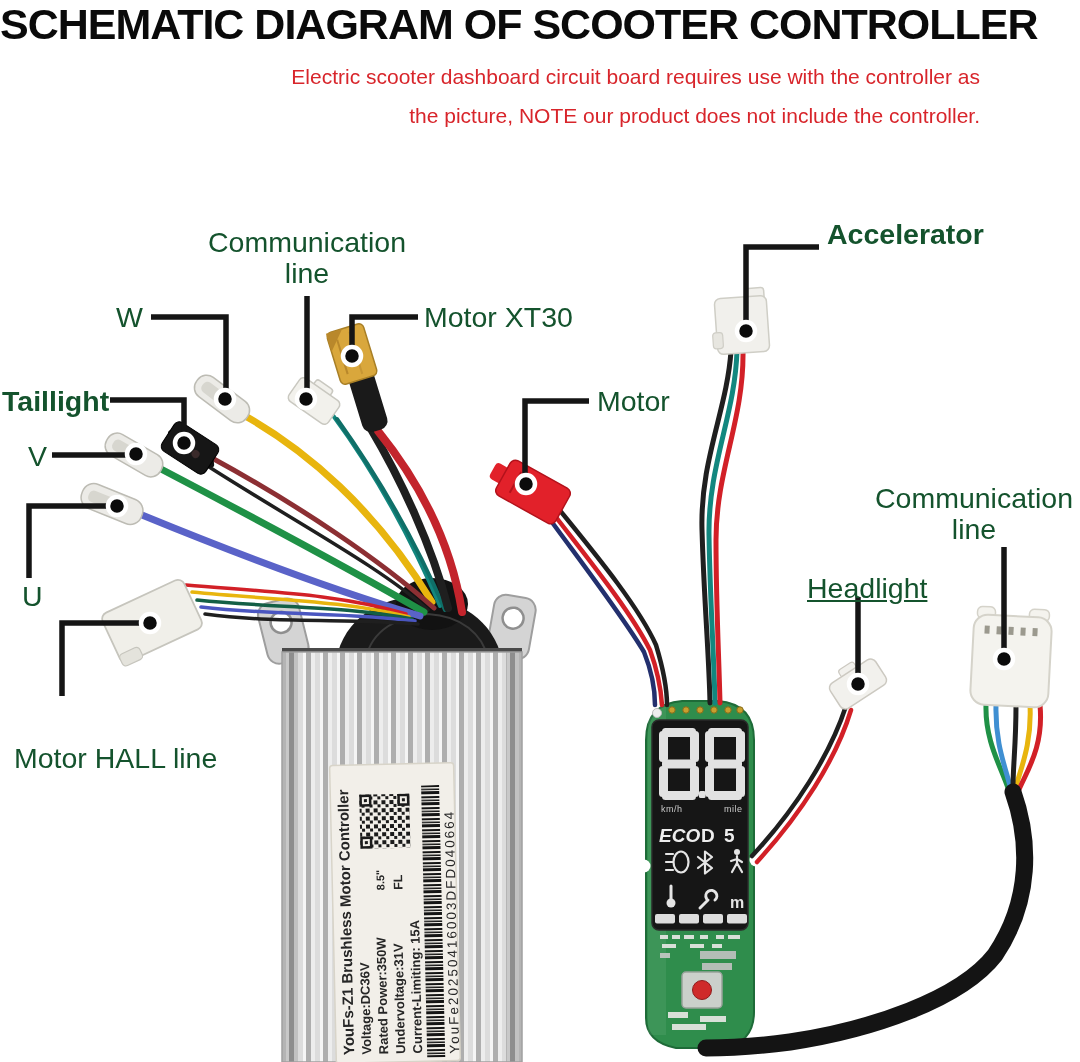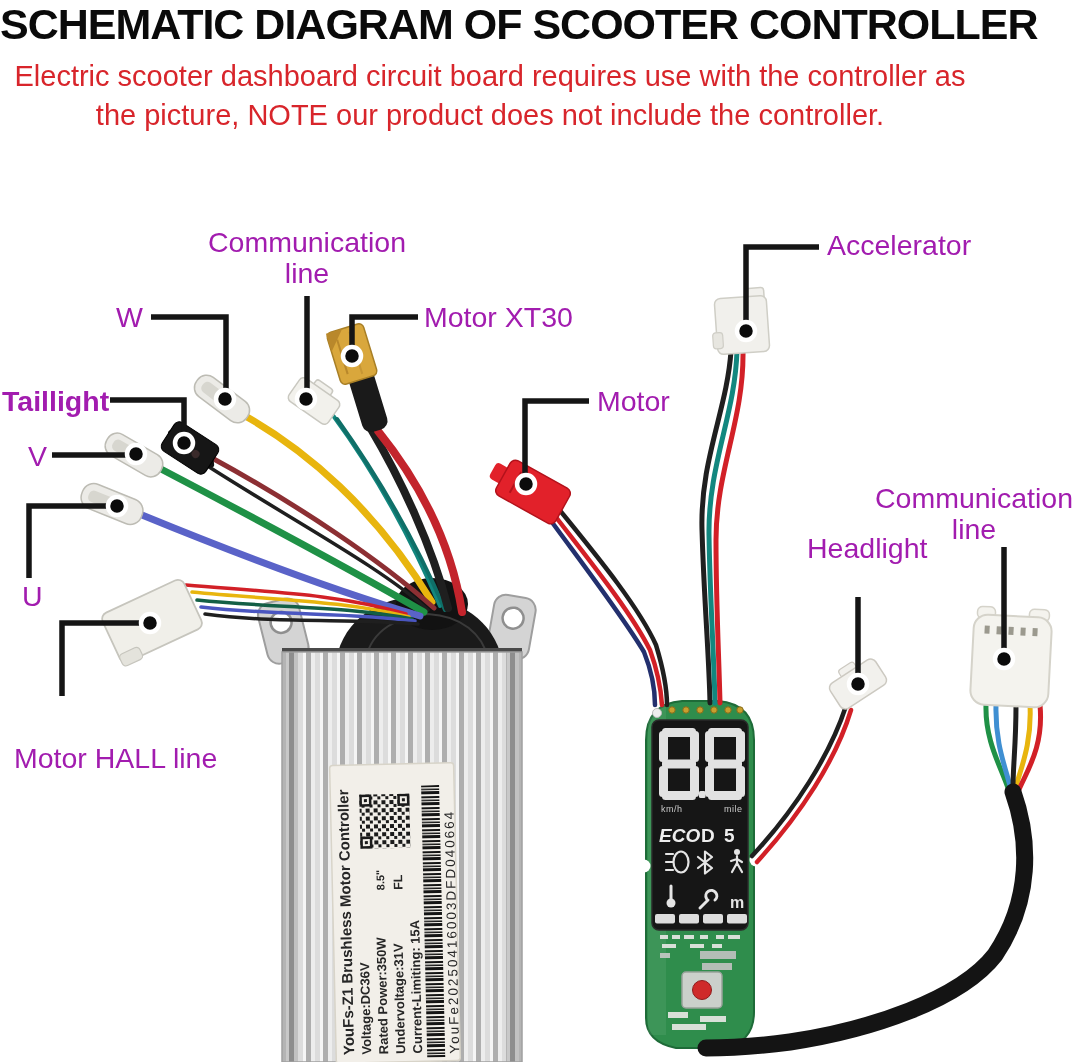--- a/index.html
+++ b/index.html
@@ -1,22 +1,22 @@
 <!DOCTYPE html>
 <html><head>
 <meta charset="utf-8">
 <style>
   html,body{margin:0;padding:0;}
   body{width:1080px;height:1062px;position:relative;overflow:hidden;background:#ffffff;
        font-family:"Liberation Sans", sans-serif;}
   .page-title{position:absolute;top:0px;left:0;width:920px;text-align:center;
        font-size:43px;font-weight:900;letter-spacing:-1px;color:#0a0a0a;white-space:nowrap;}
-  .page-subtitle{position:absolute;top:57px;left:0;width:980px;text-align:center;
-       font-size:29px;line-height:39px;color:#d8252b;white-space:pre-line;}
-  .lbl{position:absolute;font-size:28.5px;color:#a21caf;white-space:pre-line;}
+  .page-subtitle{position:absolute;top:57px;left:0;width:980px;text-align:right;
+       font-size:21px;line-height:39px;color:#d8252b;white-space:pre-line;}
+  .lbl{position:absolute;font-size:28.5px;color:#14532d;white-space:pre-line;}
   .lbl.center{text-align:center;line-height:31px;}
   #diagram{position:absolute;left:0;top:0;z-index:1;}
   .labels{position:absolute;inset:0;z-index:2;pointer-events:none;}
 </style>
 </head>
 <body>
 
 <svg id="diagram" width="1080" height="1062" viewBox="0 0 1080 1062" xmlns="http://www.w3.org/2000/svg">
   <defs>
     <pattern id="fins" width="17" height="10" patternUnits="userSpaceOnUse">
@@ -311,18 +311,18 @@
 the picture, NOTE our product does not include the controller.</div>
 
   <div class="lbl center" style="left:192px;top:227px;width:230px;">Communication
 line</div>
   <div class="lbl" style="left:116px;top:301px;">W</div>
   <div class="lbl" style="left:424px;top:301px;">Motor XT30</div>
   <div class="lbl" style="left:2px;top:385px;font-weight:bold;">Taillight</div>
   <div class="lbl" style="left:28px;top:440px;">V</div>
   <div class="lbl" style="left:22px;top:580px;">U</div>
   <div class="lbl" style="left:14px;top:698px;margin-top:44px;">Motor HALL line</div>
-  <div class="lbl" style="left:827px;top:229px;">Accelerator</div>
+  <div class="lbl" style="left:827px;top:218px;font-weight:bold;">Accelerator</div>
   <div class="lbl" style="left:597px;top:385px;">Motor</div>
-  <div class="lbl" style="left:807px;top:532px;">Headlight</div>
+  <div class="lbl" style="left:807px;top:572px;text-decoration:underline;">Headlight</div>
   <div class="lbl center" style="left:860px;top:483px;width:228px;">Communication
 line</div>
 </div>
 
 </body></html>

